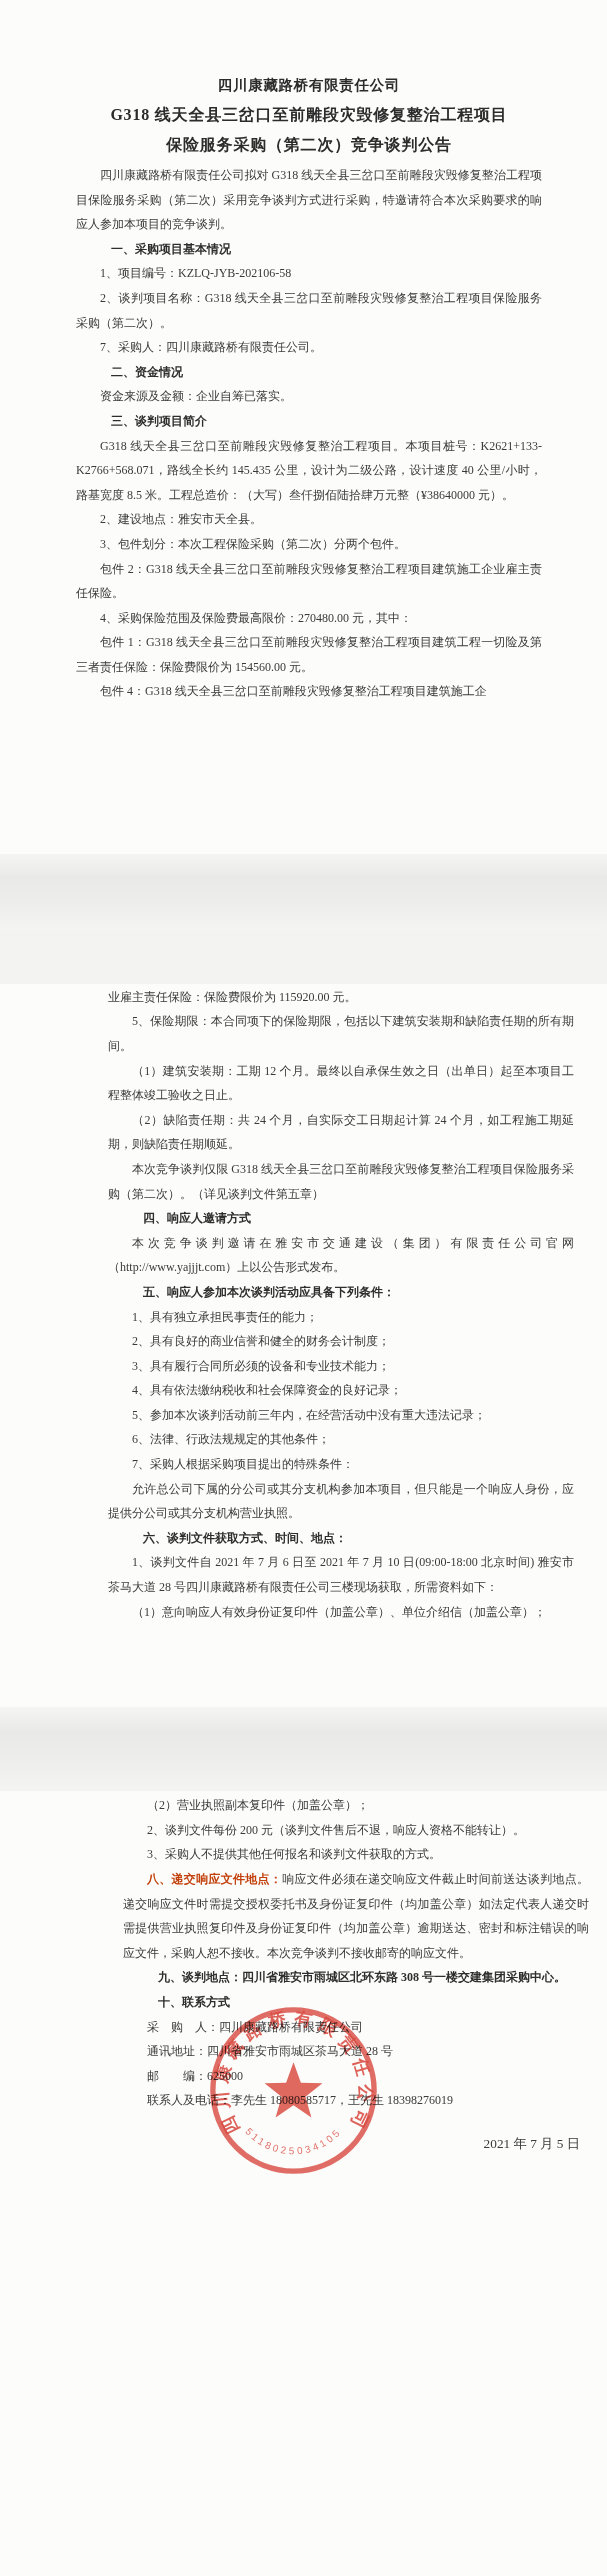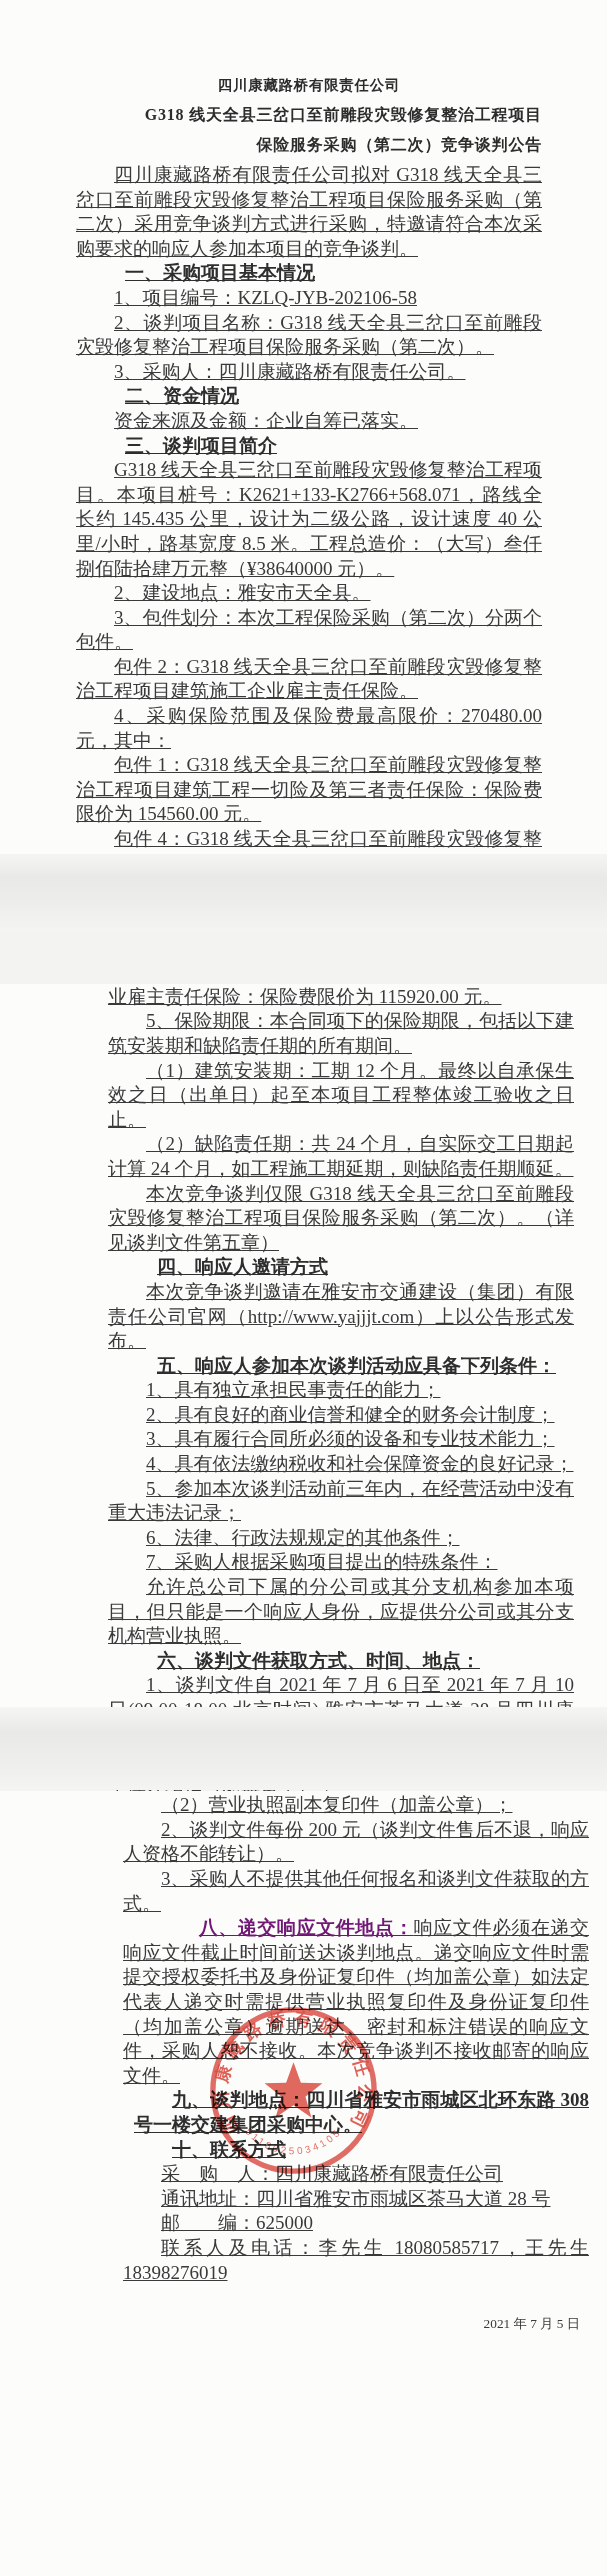--- a/index.html
+++ b/index.html
@@ -26,34 +26,34 @@
   #gap2 { top: 1707px; height: 83px; }
   .content { padding: 0 65px 0 76px; }
   #page1 .content { padding-top: 71px; }
   #page2 .content { padding-top: 0.8px; }
   #page3 .content { padding-top: 2.3px; }
   .t1 {
     text-align: center; font-weight: bold; font-size: 14.4px;
     line-height: 29px; color: #2c2c2c; letter-spacing: 0.8px;
   }
   .t2 {
-    text-align: right; font-weight: bold; font-size: 16px;
+    text-align: center; font-weight: bold; font-size: 16px;
     line-height: 30px; color: #2c2c2c; letter-spacing: 0.8px;
   }
   .h, .p, .cont, .mixed {
-    font-size: 19px; line-height: 24.6px;
-    text-align: justify; color: #3a3a3a; text-decoration: underline;
+    font-size: 12px; line-height: 24.6px;
+    text-align: justify; color: #3a3a3a;
   }
   .h { font-weight: bold; text-indent: 2em; color: #2e2e2e; margin-left: 11px; }
   .p, .mixed { text-indent: 2em; }
   .cont { text-indent: 0; }
-  .label { font-weight: bold; color: #701a75; margin-left: 38px; }
+  .label { font-weight: bold; color: #c2410c; }
   .date {
     font-size: 13.3px; line-height: 24.6px;
-    text-align: right; padding-right: 9px; margin-top: 27px;
+    text-align: right; padding-right: 9px; margin-top: 19px;
     color: #3a3a3a;
   }
   .title-spacer { height: 3px; }
   #stamp {
     position: absolute; left: 203px; top: 2000px;
     width: 181px; height: 181px;
     mix-blend-mode: multiply; opacity: 0.9;
     pointer-events: none;
   }
   #stamp svg { display: block; }
@@ -64,21 +64,21 @@
 <div class="page" id="page1">
   <div class="content">
     <div class="t1">四川康藏路桥有限责任公司</div>
     <div class="t2">G318 线天全县三岔口至前雕段灾毁修复整治工程项目</div>
     <div class="t2">保险服务采购（第二次）竞争谈判公告</div>
     <div class="title-spacer"></div>
     <div class="p">四川康藏路桥有限责任公司拟对 G318 线天全县三岔口至前雕段灾毁修复整治工程项目保险服务采购（第二次）采用竞争谈判方式进行采购，特邀请符合本次采购要求的响应人参加本项目的竞争谈判。</div>
     <div class="h">一、采购项目基本情况</div>
     <div class="p">1、项目编号：KZLQ-JYB-202106-58</div>
     <div class="p">2、谈判项目名称：G318 线天全县三岔口至前雕段灾毁修复整治工程项目保险服务采购（第二次）。</div>
-    <div class="p">3、采购人：四川康藏路桥有限责任公司。</div>
+    <div class="p">7、采购人：四川康藏路桥有限责任公司。</div>
     <div class="h">二、资金情况</div>
     <div class="p">资金来源及金额：企业自筹已落实。</div>
     <div class="h">三、谈判项目简介</div>
     <div class="p">G318 线天全县三岔口至前雕段灾毁修复整治工程项目。本项目桩号：K2621+133-K2766+568.071，路线全长约 145.435 公里，设计为二级公路，设计速度 40 公里/小时，路基宽度 8.5 米。工程总造价：（大写）叁仟捌佰陆拾肆万元整（¥38640000 元）。</div>
     <div class="p">2、建设地点：雅安市天全县。</div>
     <div class="p">3、包件划分：本次工程保险采购（第二次）分两个包件。</div>
     <div class="p">包件 2：G318 线天全县三岔口至前雕段灾毁修复整治工程项目建筑施工企业雇主责任保险。</div>
     <div class="p">4、采购保险范围及保险费最高限价：270480.00 元，其中：</div>
     <div class="p">包件 1：G318 线天全县三岔口至前雕段灾毁修复整治工程项目建筑工程一切险及第三者责任保险：保险费限价为 154560.00 元。</div>
     <div class="p">包件 4：G318 线天全县三岔口至前雕段灾毁修复整治工程项目建筑施工企</div>

